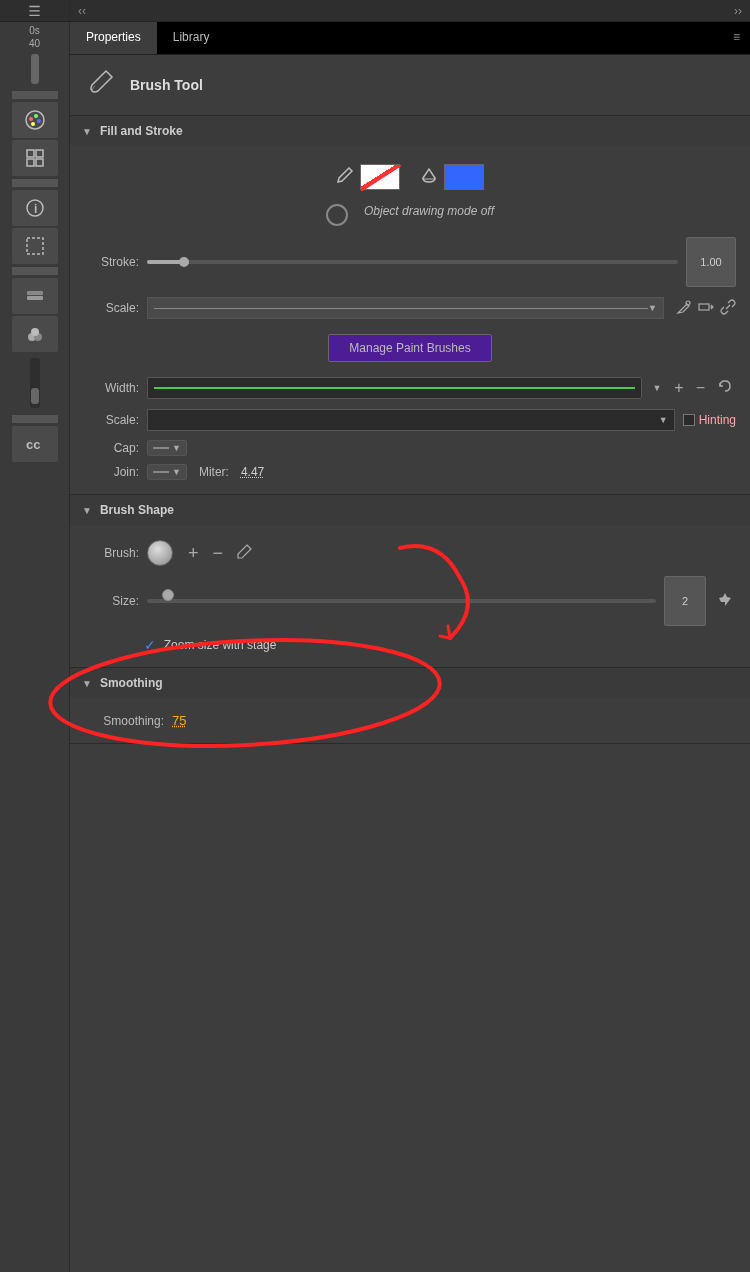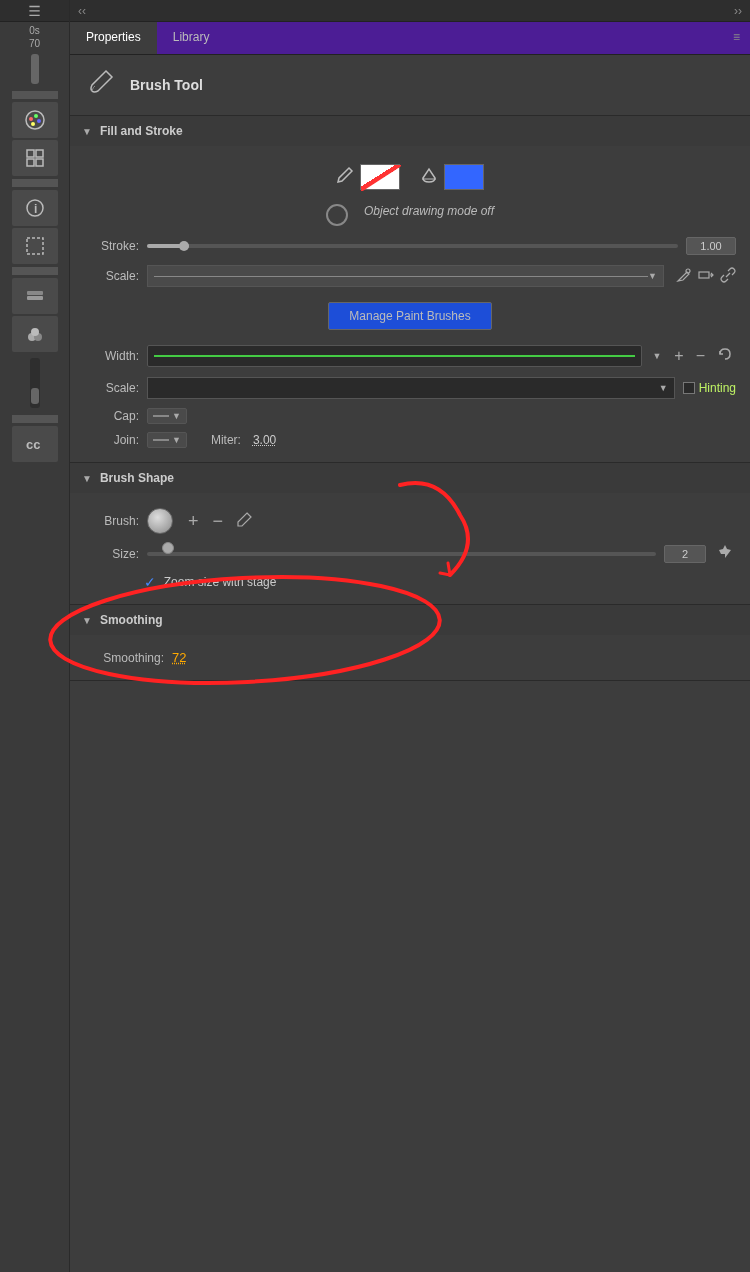--- a/index.html
+++ b/index.html
@@ -77,21 +77,21 @@
       justify-content: space-between;
       padding: 0 8px;
       border-bottom: 1px solid #222;
     }
 
     .nav-arrows { color: #888; font-size: 12px; }
 
     
     .tab-bar {
       display: flex;
-      background: #4c1d95;
+      background: #000000;
       border-bottom: 1px solid #222;
       align-items: stretch;
     }
 
     .tab {
       padding: 8px 16px;
       font-size: 12px;
       color: #bbb;
       cursor: pointer;
       border-bottom: 2px solid transparent;
@@ -259,21 +259,21 @@
       border-radius: 2px;
       width: 10%;
     }
 
     .value-input {
       width: 50px;
       background: #555;
       border: 1px solid #666;
       color: #ccc;
       font-size: 11px;
-      padding: 2px 4px;
+      padding: 18px 4px;
       text-align: center;
       border-radius: 2px;
     }
 
     .style-dropdown {
       flex: 1;
       height: 22px;
       background: #4a4a4a;
       border: 1px solid #555;
       display: flex;
@@ -302,21 +302,21 @@
       font-size: 14px;
       color: #aaa;
       cursor: pointer;
     }
 
     
     .manage-brushes-btn {
       display: block;
       margin: 6px auto;
       padding: 6px 20px;
-      background: #1d4ed8;
+      background: #4c1d95;
       border: 1px solid #666;
       color: #bbb;
       font-size: 12px;
       cursor: pointer;
       border-radius: 2px;
     }
 
     .width-actions {
       display: flex;
       gap: 6px;
@@ -343,21 +343,21 @@
       justify-content: flex-end;
       padding: 0 6px;
       cursor: pointer;
     }
 
     .hinting-label {
       margin-left: auto;
       display: flex;
       align-items: center;
       gap: 4px;
-      color: #bef264;
+      color: #fca5a5;
     }
 
     .checkbox {
       width: 12px;
       height: 12px;
       border: 1px solid #777;
       background: #2a2a2a;
     }
 
     
@@ -378,21 +378,21 @@
       display: flex;
       align-items: center;
       gap: 3px;
       background: #4a4a4a;
       border: 1px solid #555;
       padding: 2px 5px;
       border-radius: 2px;
       cursor: pointer;
     }
 
-    .miter-label { color: #bbb; margin-left: 16px; }
+    .miter-label { color: #bbb; margin-left: 4px; }
     .miter-value { color: #ccc; }
 
     
     .brush-circle {
       width: 26px;
       height: 26px;
       border-radius: 50%;
       background: radial-gradient(circle at 40% 35%, #ddd, #888);
       border: 1px solid #666;
     }
@@ -470,21 +470,21 @@
   </style>
 </head>
 <body>
 
 <div class="sidebar">
   <div class="sidebar-top-bar">
     <span class="hamburger-icon">☰</span>
   </div>
   <div style="display:flex; flex-direction:column; align-items:center; padding:2px 0;">
     <span style="font-size:10px;color:#aaa;padding:1px 0;">0s</span>
-    <span style="font-size:10px;color:#aaa;padding:1px 0;">70</span>
+    <span style="font-size:10px;color:#aaa;padding:1px 0;">40</span>
   </div>
 
   <div style="display:flex; justify-content:center; margin:2px 0;">
     <div style="width:8px; height:30px; background:#666; border-radius:3px;"></div>
   </div>
 
   <div class="sidebar-tools">
 
     <div style="width:46px;height:8px;background:#555;margin:1px 0;"></div>
     <button class="tool-btn">
@@ -693,21 +693,21 @@
         </div>
       </div>
 
       <div class="cap-join-row">
         <span class="form-label">Join:</span>
         <div class="dropdown-control">
           <div class="dash-line"></div>
           <span class="dropdown-arrow">▼</span>
         </div>
         <span class="miter-label">Miter:</span>
-        <span class="miter-value" style="margin-left:4px;text-decoration:underline dotted;">3.00</span>
+        <span class="miter-value" style="margin-left:4px;text-decoration:underline dotted;">4.47</span>
       </div>
     </div>
   </div>
 
   <div class="section">
     <div class="section-header">
       <span class="triangle-icon">▼</span>
       <span class="section-header-title">Brush Shape</span>
     </div>
     <div class="section-body">
@@ -749,21 +749,21 @@
   </div>
 
   <div class="section smoothing-section" style="position:relative;">
     <div class="section-header">
       <span class="triangle-icon">▼</span>
       <span class="section-header-title">Smoothing</span>
     </div>
     <div class="section-body">
       <div class="form-row">
         <span class="form-label" style="width:80px;">Smoothing:</span>
-        <span class="smoothing-value" style="color: rgb(255, 170, 0);">72</span>
+        <span class="smoothing-value" style="color: rgb(255, 170, 0);">75</span>
       </div>
     </div>
 
     <svg style="position:absolute;top:-140px;left:-30px;width:440px;height:230px;pointer-events:none;">
 
       <path d="M 360 20 Q 400 10 420 50 Q 440 80 410 110" fill="none" stroke="#ff2222" stroke-width="4" stroke-linecap="round"></path>
 
       <path d="M 400 108 L 410 110 L 408 98" fill="none" stroke="#ff2222" stroke-width="3" stroke-linecap="round" stroke-linejoin="round"></path>
 
       <ellipse cx="205" cy="165" rx="195" ry="52" fill="none" stroke="#ff2222" stroke-width="4" transform="rotate(-3, 205, 165)"></ellipse>

